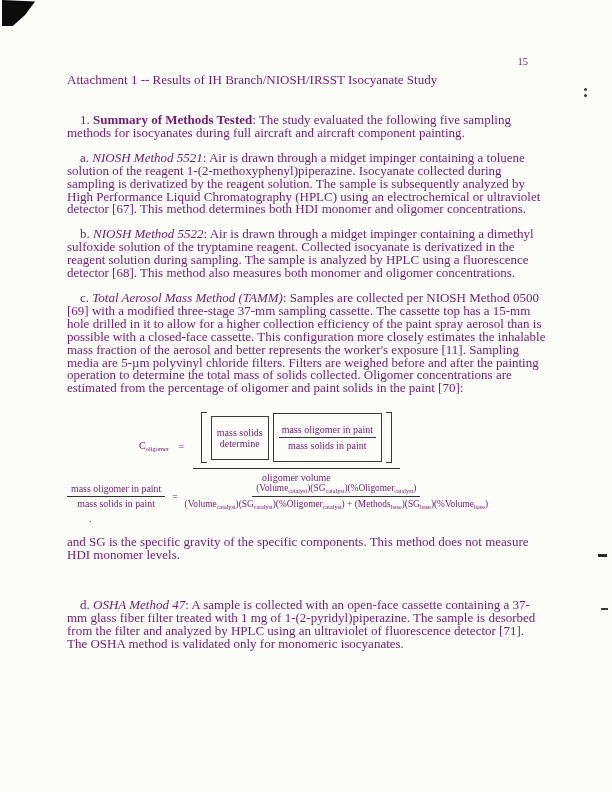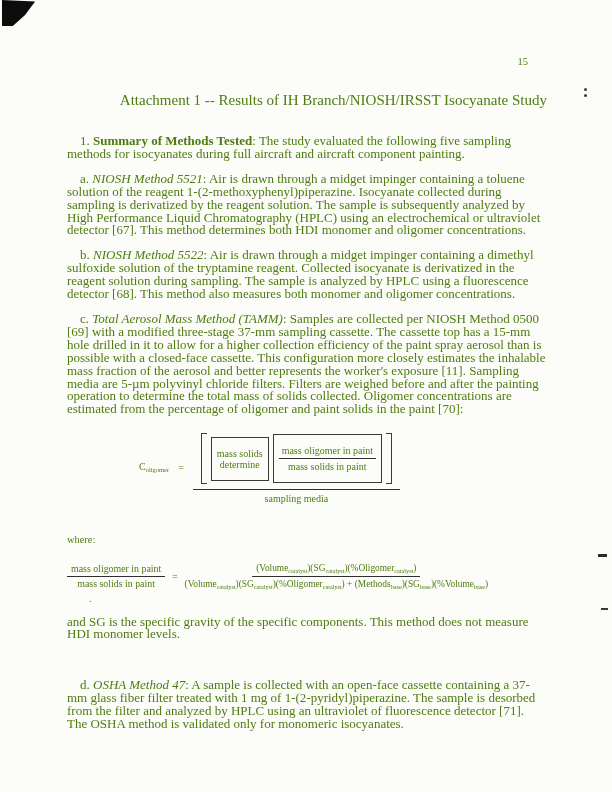--- a/index.html
+++ b/index.html
@@ -1,23 +1,23 @@
 <!DOCTYPE html>
 <html><head>
 <meta charset="utf-8">
 <style>
   html, body { margin:0; padding:0; background:#e9e9e6; }
   .page {
     position:relative; width:612px; height:792px; margin:0 auto;
     background:#fcfcf9; overflow:hidden;
-    font-family:"Liberation Serif","DejaVu Serif",serif; color:#4d7c0f;
+    font-family:"Liberation Serif","DejaVu Serif",serif; color:#701a75;
   }
   .page-number { position:absolute; top:56px; right:84px; font-size:10.5px; }
   .content { position:absolute; left:67px; top:52px; width:480px; }
-  .title { text-align:right; font-size:15px; margin:40px 0 26px 0; }
+  .title { text-align:left; font-size:13px; margin:20px 0 26px 0; }
   .para { font-size:13px; line-height:12.9px; margin:0 0 12px 0; text-indent:13px; text-align:left; }
   .para.noindent { text-indent:0; }
   .para.gap-top { margin-top:38px; }
   .bold { font-weight:bold; }
   .italic { font-style:italic; }
 
   
   .formula1 {
     display:flex; align-items:center; font-size:10px; line-height:11px;
     margin:14px 0 0 72px;
@@ -94,25 +94,24 @@
               <span class="boxline">determine</span>
             </span>
           <span class="fbox">
             <span class="vfrac">
               <span class="vnum2">mass oligomer in paint</span>
               <span class="vden2">mass solids in paint</span>
             </span>
           </span>
           <span class="bkt br"></span>
         </span>
-        <span class="vden">sampling media</span>
+        <span class="vden">oligomer volume</span>
       </span>
     </div>
 
-    <p class="para noindent where">where:</p>
 
     <div class="formula2">
       <span class="vfrac f2lhs">
         <span class="vnumplain">mass oligomer in paint</span>
         <span class="vdenplain">mass solids in paint</span>
       </span>
       <span class="f2-eq">=</span>
       <span class="vfrac">
         <span class="vnumplain"><span>(Volume</span><sub>catalyst</sub><span>)(SG</span><sub>catalyst</sub><span>)(%Oligomer</span><sub>catalyst</sub><span>)</span></span>
         <span class="vdenplain"><span>(Volume</span><sub>catalyst</sub><span>)(SG</span><sub>catalyst</sub><span>)(%Oligomer</span><sub>catalyst</sub><span>) + (Methods</span><sub>base</sub><span>)(SG</span><sub>base</sub><span>)(%Volume</span><sub>base</sub><span>)</span></span>

